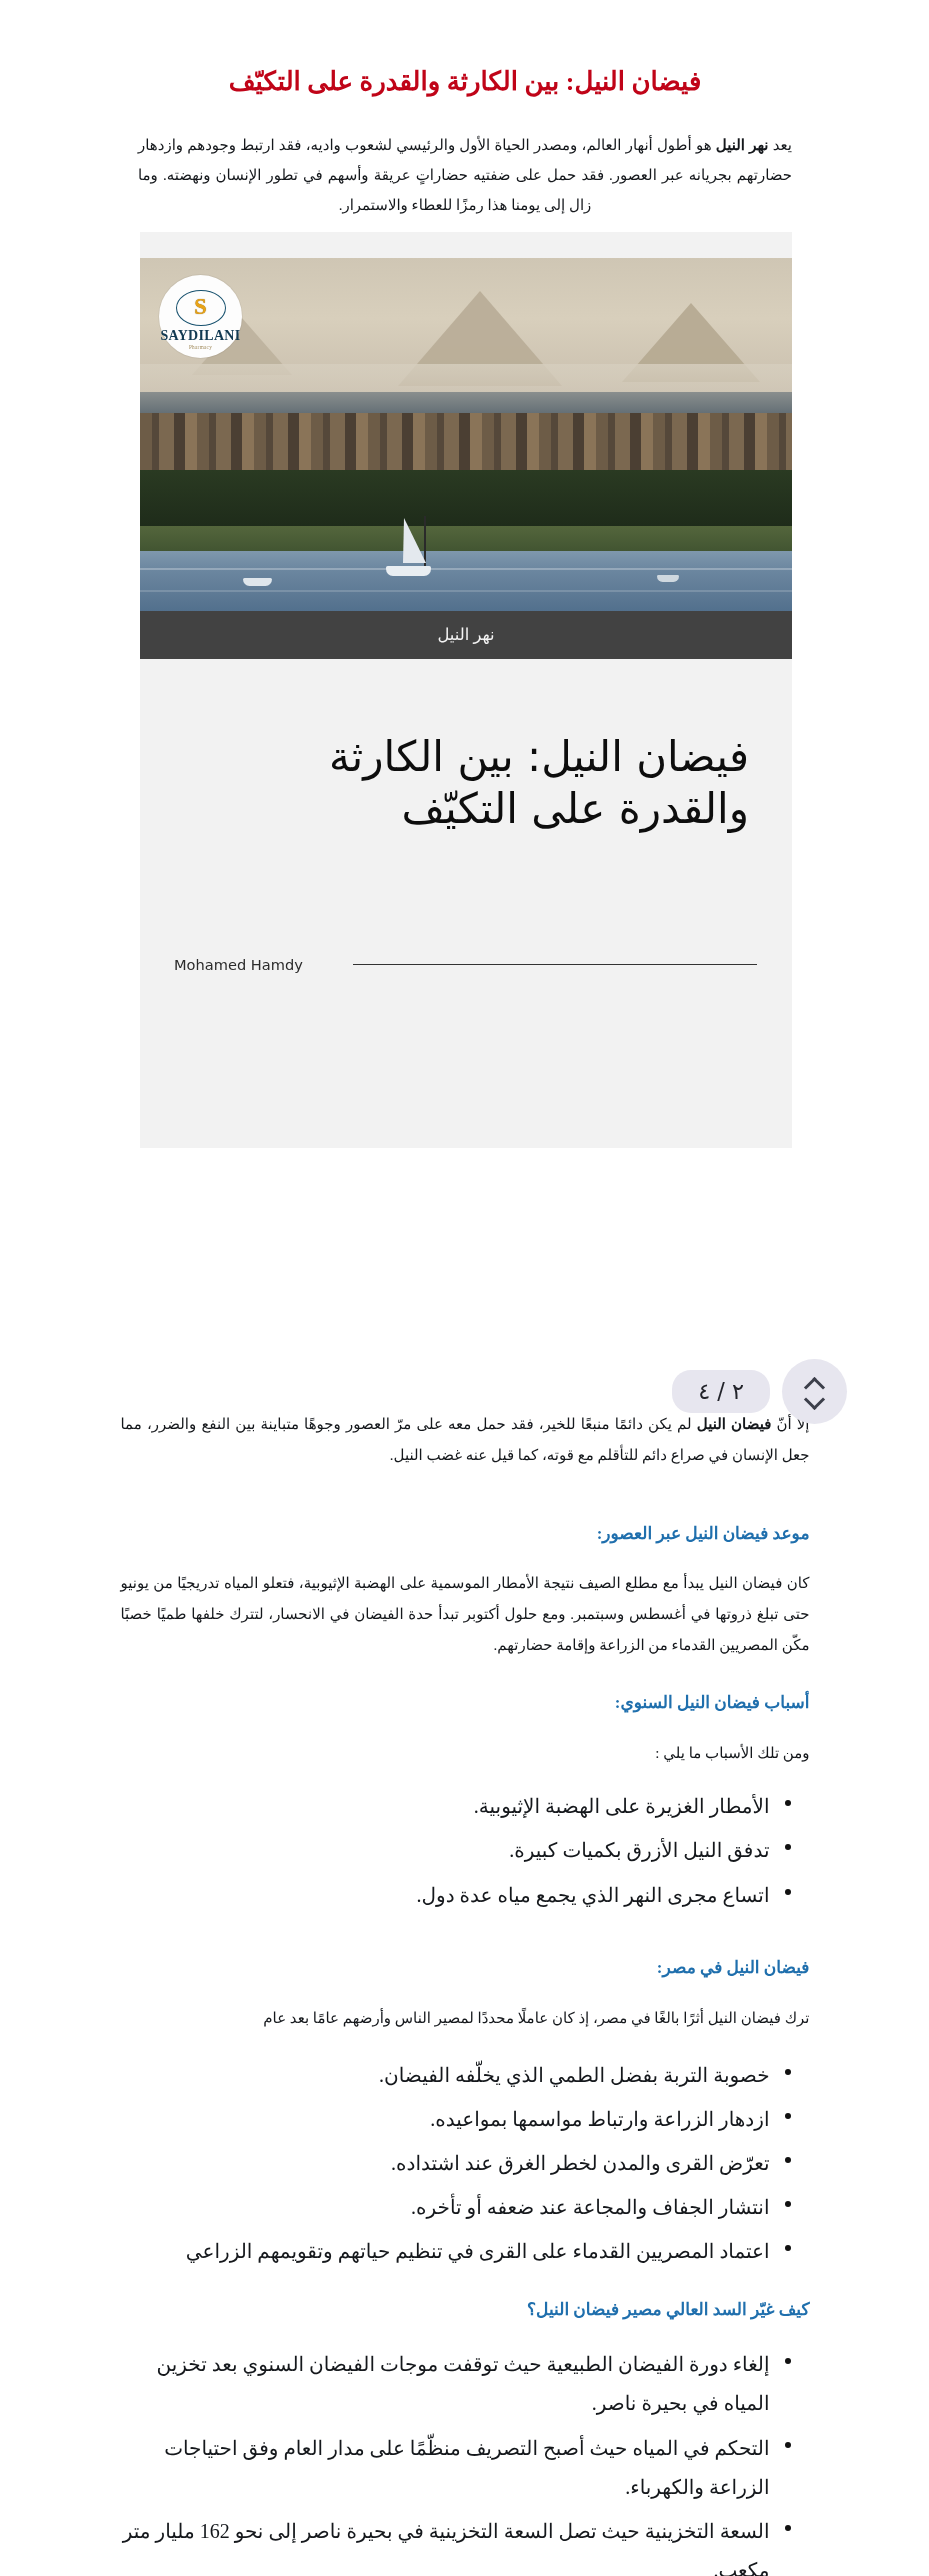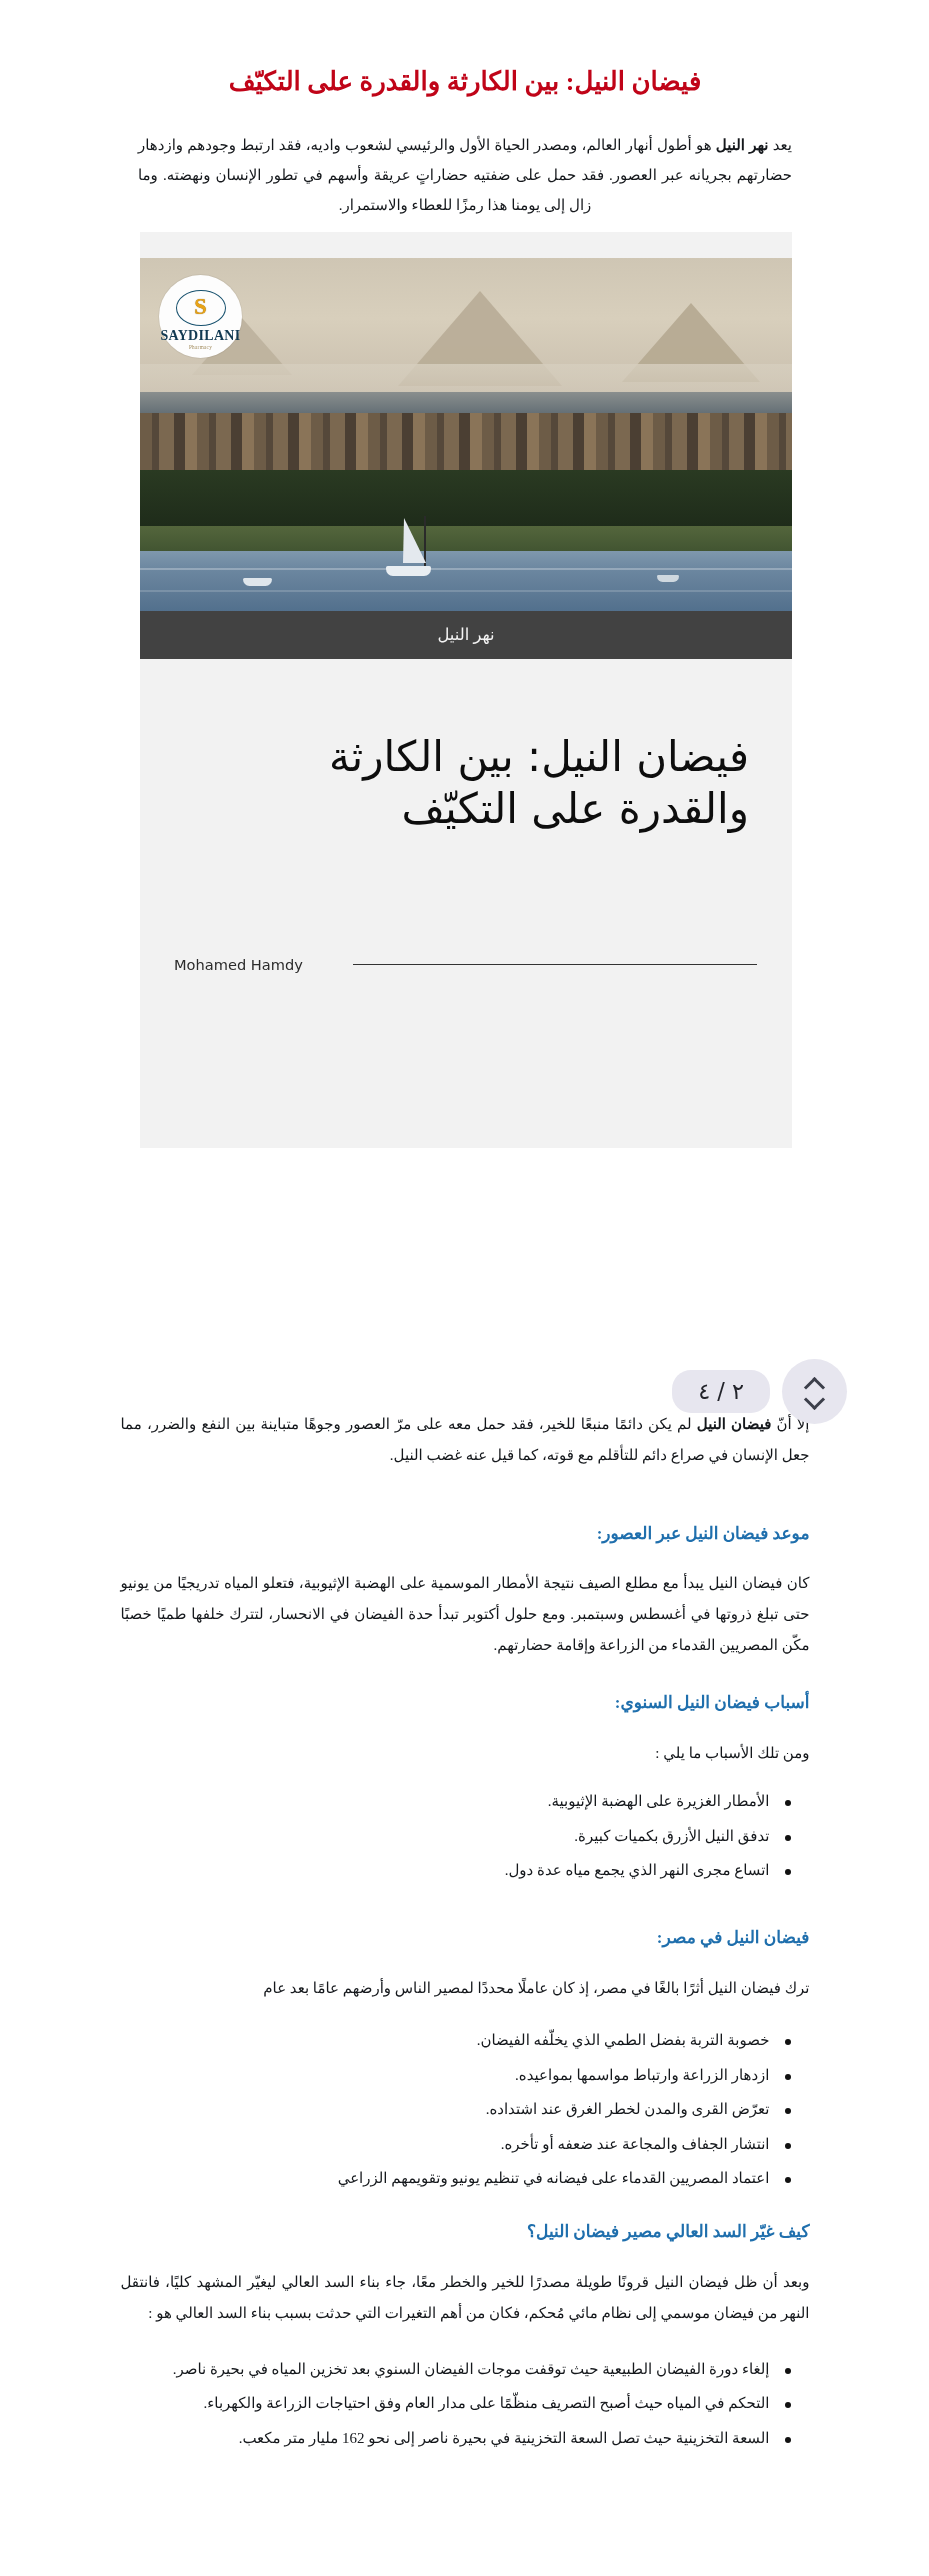--- a/index.html
+++ b/index.html
@@ -312,21 +312,21 @@
   .h2.spaced { margin-top: 10.3px; }
 
   .bullets {
     list-style: none;
     margin: 0 0 26px 0;
     padding: 0;
   }
   .bullets li {
     position: relative;
     font-family: "Liberation Serif", "DejaVu Serif", serif;
-    font-size: 15px;
+    font-size: 20px;
     line-height: 1.95;
     color: #15181c;
     padding-right: 40px;
     margin-bottom: 5.2px;
     text-align: right;
   }
   .bullets li::before {
     content: "";
     position: absolute;
     right: 19px;
@@ -419,25 +419,24 @@
       <li>اتساع مجرى النهر الذي يجمع مياه عدة دول.</li>
     </ul>
 
     <h2 class="h2 spaced" style="margin-top:40px;">فيضان النيل في مصر:</h2>
     <p class="para" style="margin-bottom:22.4px;">ترك فيضان النيل أثرًا بالغًا في مصر، إذ كان عاملًا محددًا لمصير الناس وأرضهم عامًا بعد عام</p>
     <ul class="bullets">
       <li>خصوبة التربة بفضل الطمي الذي يخلّفه الفيضان.</li>
       <li>ازدهار الزراعة وارتباط مواسمها بمواعيده.</li>
       <li>تعرّض القرى والمدن لخطر الغرق عند اشتداده.</li>
       <li>انتشار الجفاف والمجاعة عند ضعفه أو تأخره.</li>
-      <li>اعتماد المصريين القدماء على فيضانه في تنظيم يونيو وتقويمهم الزراعي</li>
+      <li>اعتماد المصريين القدماء على القرى في تنظيم حياتهم وتقويمهم الزراعي</li>
     </ul>
 
     <h2 class="h2 spaced" style="margin-top:8.6px;">كيف غيّر السد العالي مصير فيضان النيل؟</h2>
-    <p class="para" style="margin-bottom:26px;">وبعد أن ظل فيضان النيل قرونًا طويلة مصدرًا للخير والخطر معًا، جاء بناء السد العالي ليغيّر المشهد كليًا، فانتقل النهر من فيضان موسمي إلى نظام مائي مُحكم، فكان من أهم التغيرات التي حدثت بسبب بناء السد العالي هو :</p>
     <ul class="bullets">
       <li>إلغاء دورة الفيضان الطبيعية حيث توقفت موجات الفيضان السنوي بعد تخزين المياه في بحيرة ناصر.</li>
       <li>التحكم في المياه حيث أصبح التصريف منظّمًا على مدار العام وفق احتياجات الزراعة والكهرباء.</li>
       <li>السعة التخزينية حيث تصل السعة التخزينية في بحيرة ناصر إلى نحو 162 مليار متر مكعب.</li>
 
     </ul>
 
   </div>
 
 </div>

